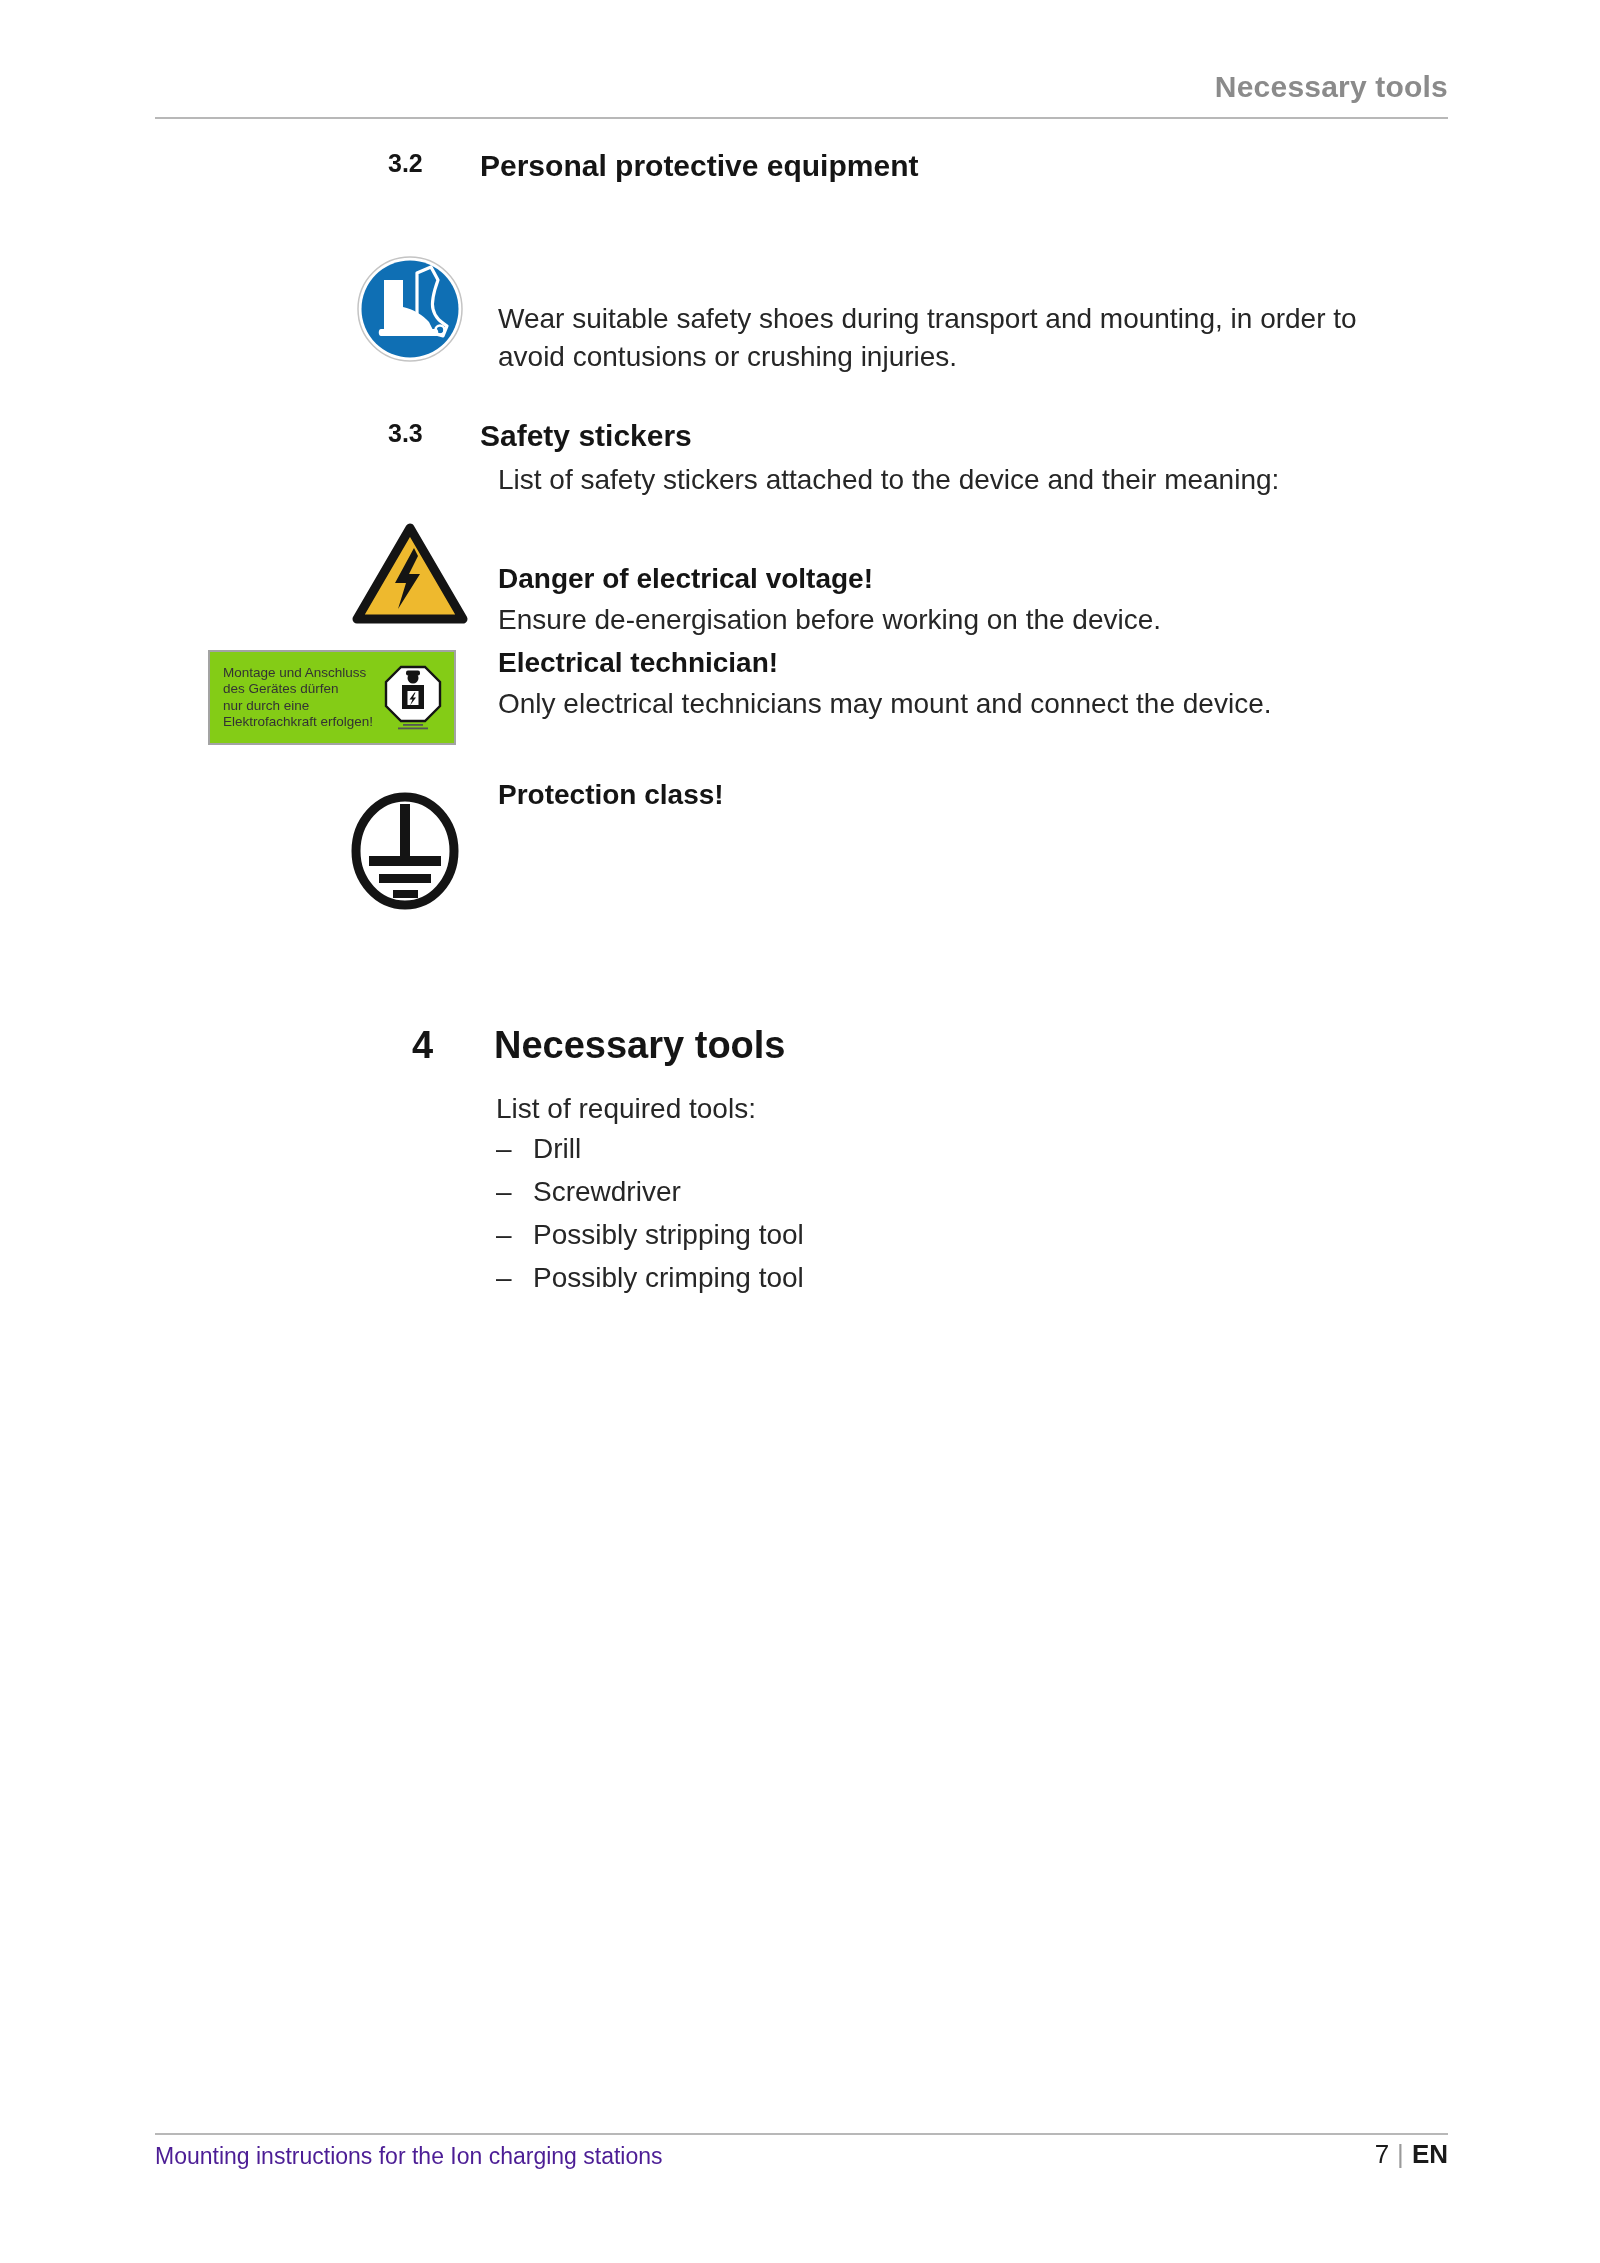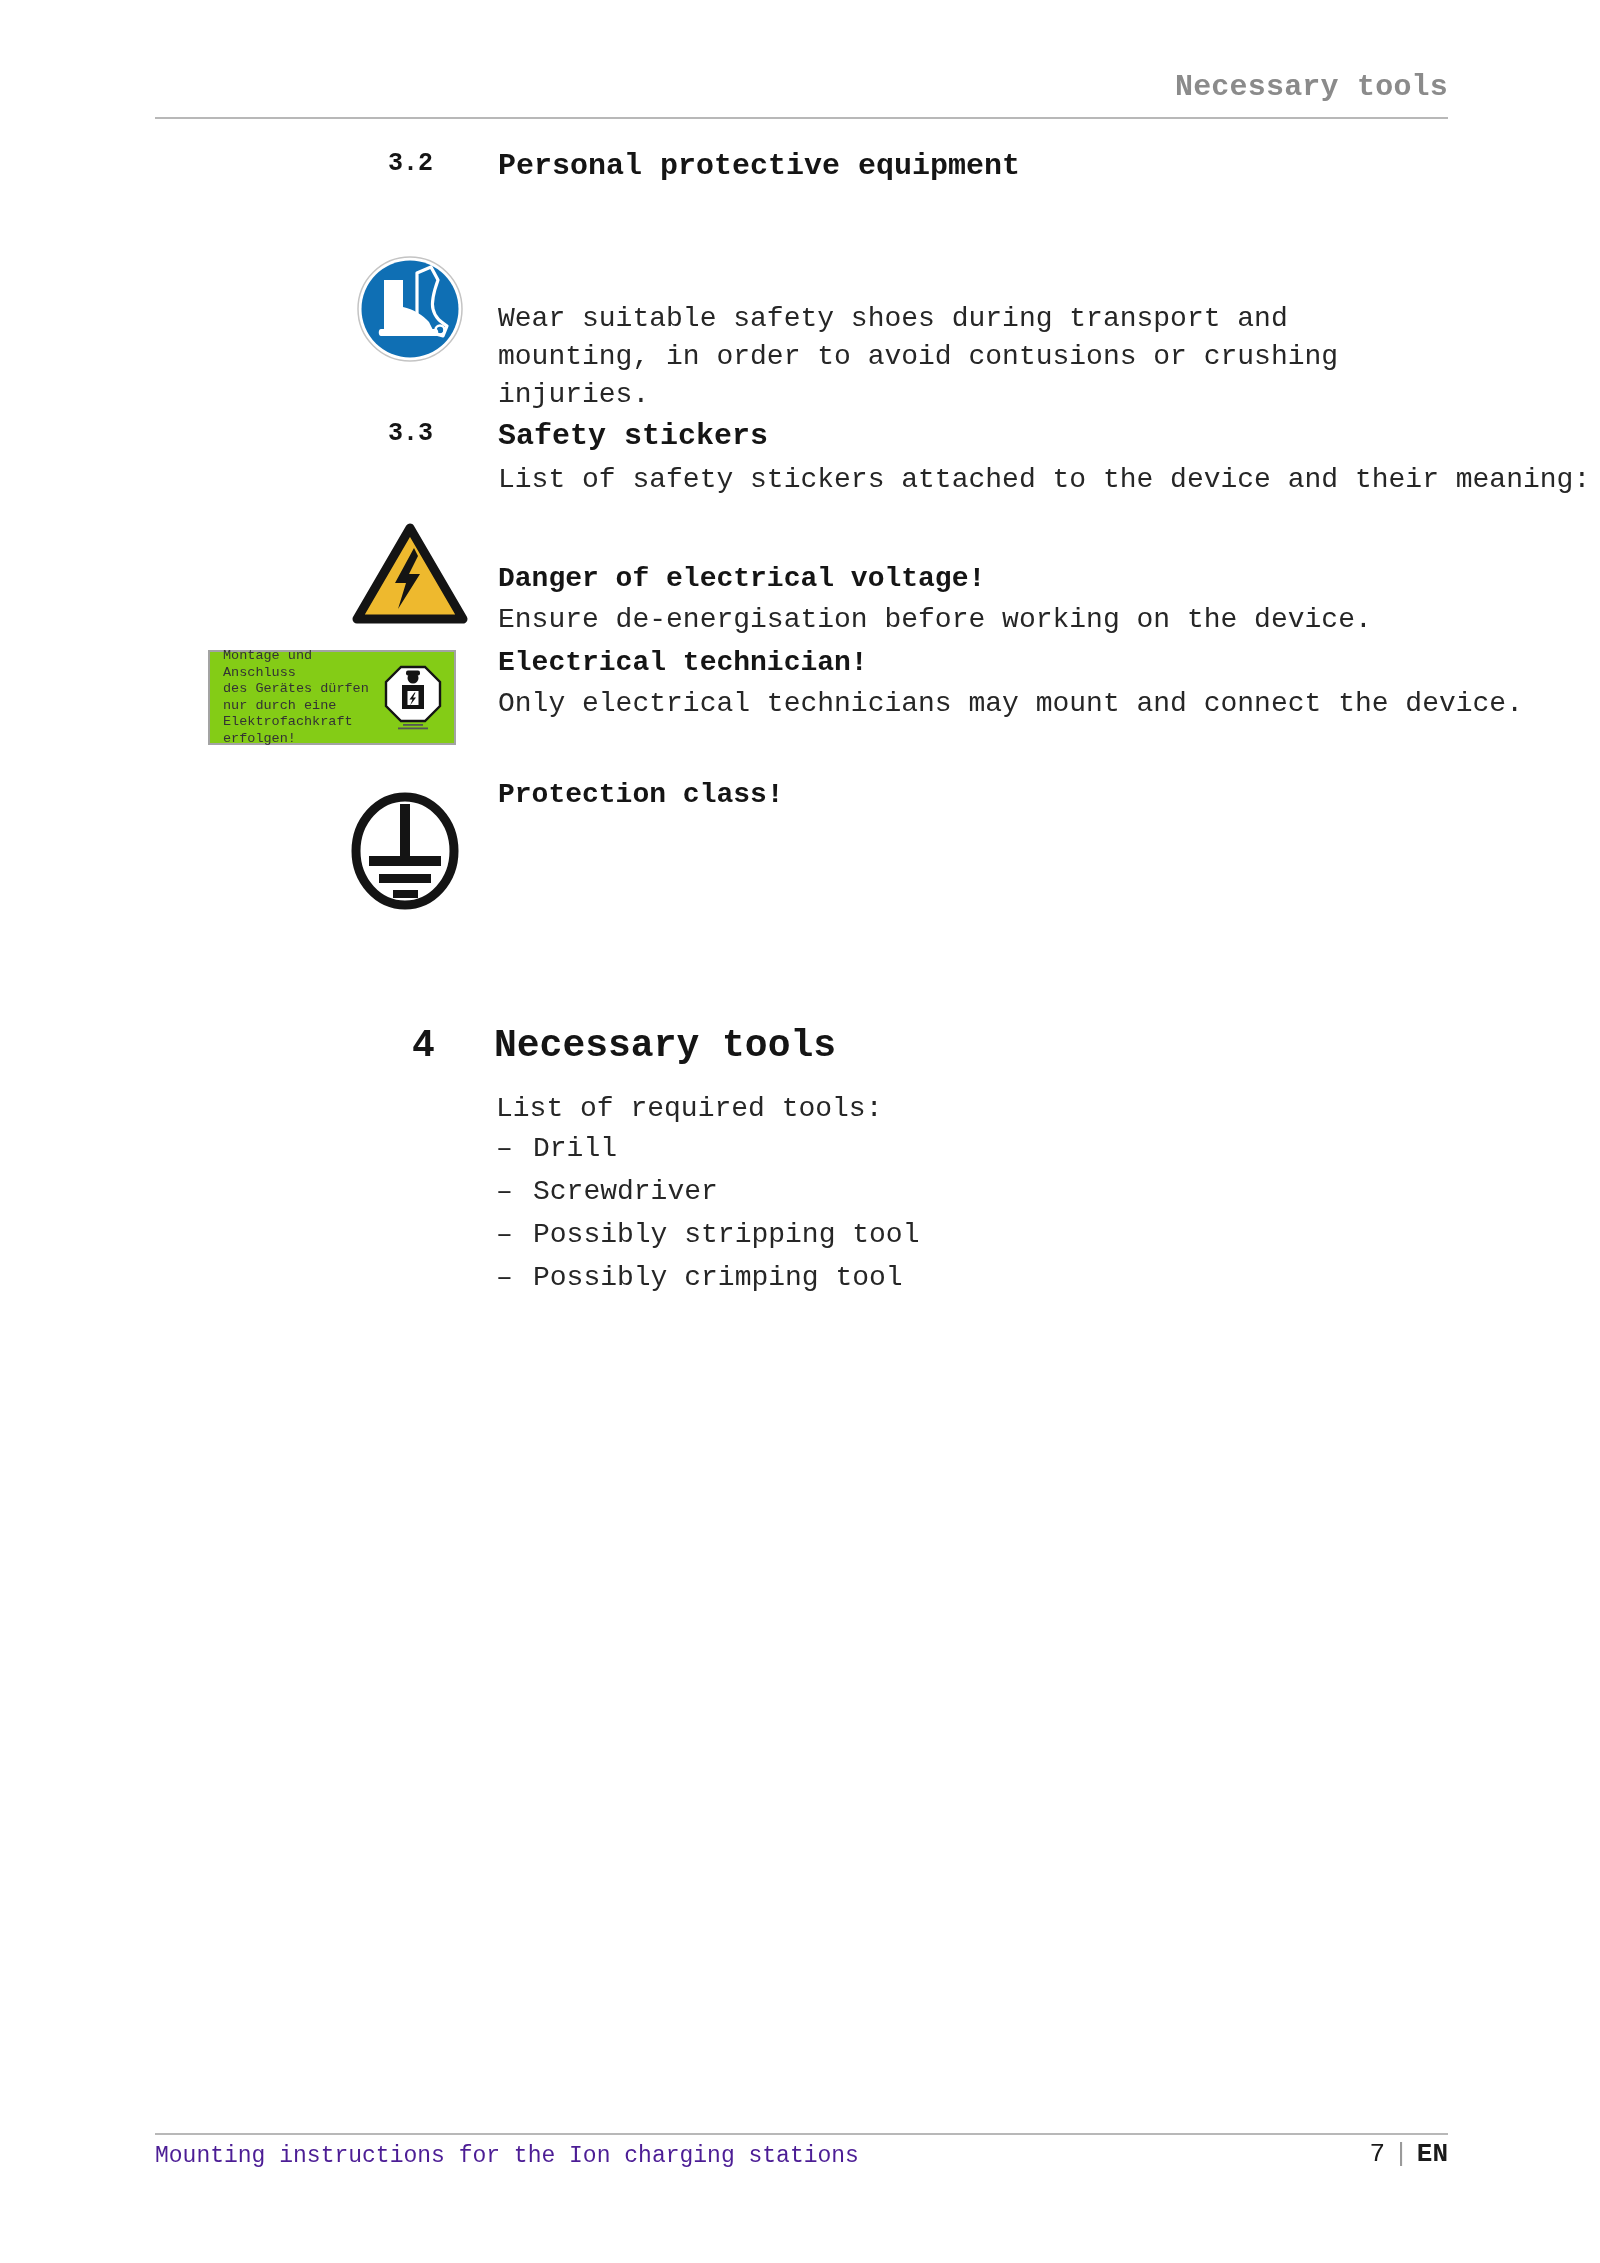--- a/index.html
+++ b/index.html
@@ -1,38 +1,38 @@
 <!DOCTYPE html>
 <html><head>
 <meta charset="utf-8">
 <style>
   html,body{margin:0;padding:0;background:#ffffff;}
   .page{
     position:relative;
     width:1600px;height:2263px;
     background:#ffffff;
-    font-family:Liberation Mono, monospace;
+    font-family:Liberation Sans, sans-serif;
     color:#222;
     overflow:hidden;
   }
   .abs{position:absolute;}
 
   
   .header-title{
     right:152px;top:70px;
     font-size:30px;font-weight:bold;color:#8b8b8b;
     letter-spacing:.2px;
   }
   .rule{left:155px;right:152px;height:2px;background:#b8b8b8;}
   .header-rule{top:117px;}
   .footer-rule{top:2133px;}
 
   
   .h2-num{left:388px;font-size:25px;font-weight:bold;color:#151515;}
-  .h2-title{left:498px;font-size:30px;font-weight:bold;color:#151515;}
+  .h2-title{left:480px;font-size:30px;font-weight:bold;color:#151515;}
   .h1-num{left:412px;font-size:38px;font-weight:bold;color:#151515;}
   .h1-title{left:494px;font-size:38px;font-weight:bold;color:#151515;}
 
   .body-text{font-size:28px;color:#262626;line-height:38px;}
   .bold-lead{font-size:28px;font-weight:bold;color:#151515;}
 
   
   .s32-num,.s32-title{top:149px;}
   .s32-intro{left:498px;top:200px;}
   .shoe-icon{left:357px;top:256px;width:106px;height:106px;}

